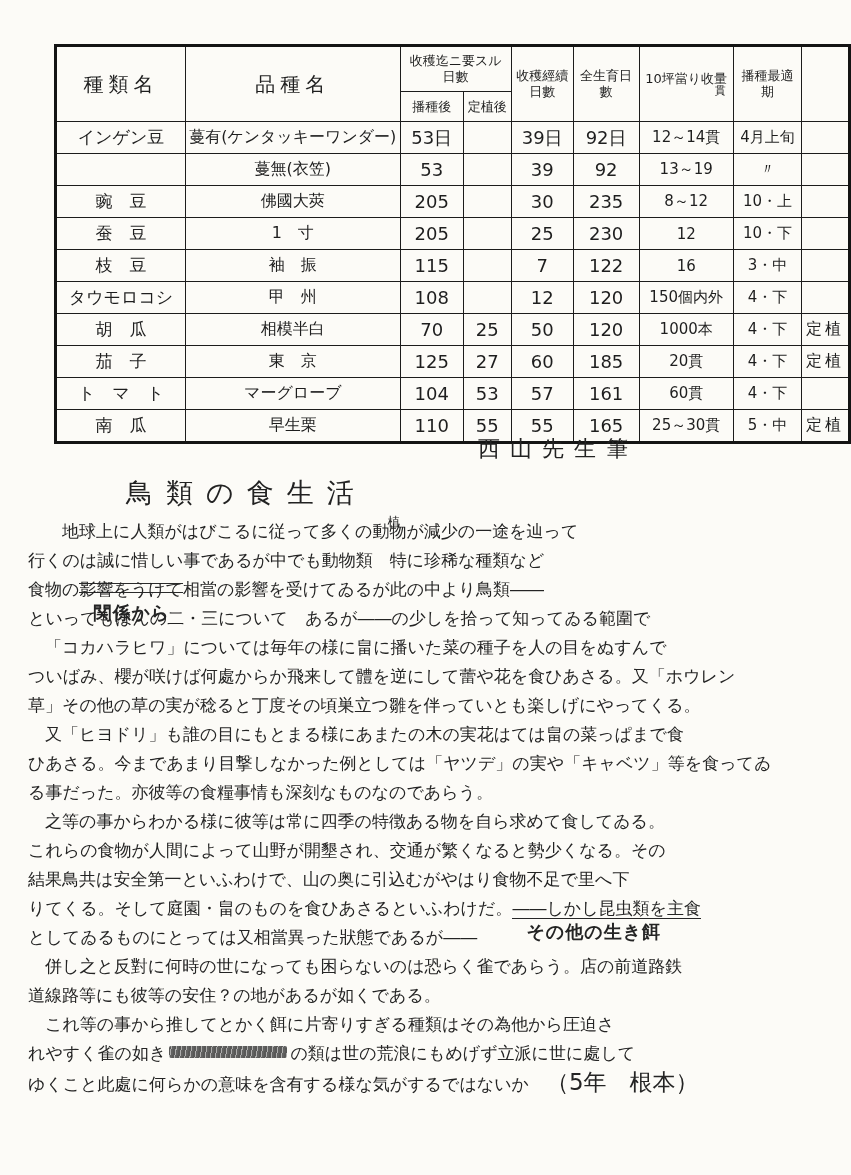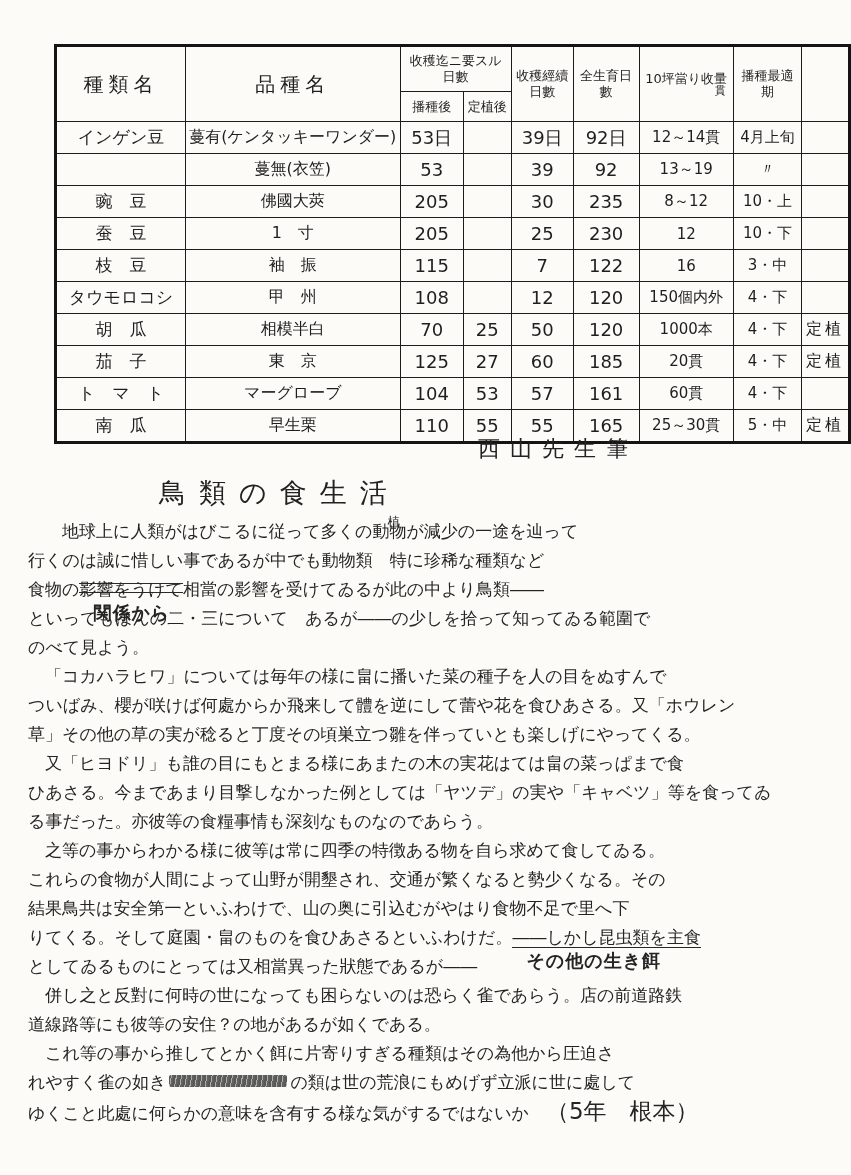--- a/index.html
+++ b/index.html
@@ -18,21 +18,21 @@
   .unit{display:block;font-size:11px;text-align:right;margin:-3px 4px 0 0;}
   .fit{display:inline-block;white-space:nowrap;}
   .c0{font-size:17px;}
   .c1{font-size:16px;}
   .c2,.c3,.c4,.c5{font-size:18px;}
   .c6{font-size:15px;}
   .c7{font-size:15px;}
   .c8{font-size:16px;letter-spacing:3px;}
   
   .byline{position:absolute;left:478px;top:434px;font-size:22px;letter-spacing:10px;}
-  .essay-title{position:absolute;left:126px;top:475px;font-size:27px;letter-spacing:13px;margin-left:33px;}
+  .essay-title{position:absolute;left:126px;top:475px;font-size:27px;letter-spacing:13px;}
   
   .essay{position:absolute;left:28px;top:517px;width:810px;font-size:17px;color:#242424;}
   .line{height:29px;line-height:29px;white-space:nowrap;position:relative;}
   .seg{position:relative;display:inline;}
   .strike{background-image:repeating-linear-gradient(to bottom,
           transparent 0 4px,#2a2a2a 4px 5.5px,transparent 5.5px 9px);text-align:right;}
   .underline{border-bottom:1.7px solid #262626;}
   .bold{font-weight:normal;font-size:23px;}
   .above{position:absolute;top:-14px;left:-2px;font-size:12.5px;letter-spacing:0;}
   .below{position:absolute;top:19px;left:14px;font-size:18px;letter-spacing:1px;font-weight:bold;}
@@ -192,21 +192,20 @@
 
   <div class="byline">西山先生筆</div>
 
   <div class="essay-title">鳥類の食生活</div>
 
   <div class="essay">
       <div class="line"><span class="seg">　　地球上に人類がはびこるに従って多くの動</span><span class="seg">物<span class="above">植</span></span><span class="seg">が減少の一途を辿って</span></div>
       <div class="line"><span class="seg">行くのは誠に惜しい事であるが中でも動物類　特に珍稀な種類など</span></div>
       <div class="line"><span class="seg">食物の</span><span class="seg strike">影響をうけて<span class="below">関係から</span></span><span class="seg">相當の影響を受けてゐるが此の中より鳥類――</span></div>
       <div class="line"><span class="seg">といってもほんの二・三についてゞあるが――の少しを拾って知ってゐる範圍で</span></div>
-      <div class="line"><span class="seg">のべて見よう。</span></div>
       <div class="line"><span class="seg">　「コカハラヒワ」については毎年の様に畠に播いた菜の種子を人の目をぬすんで</span></div>
       <div class="line"><span class="seg">ついばみ、櫻が咲けば何處からか飛来して體を逆にして蕾や花を食ひあさる。又「ホウレン</span></div>
       <div class="line"><span class="seg">草」その他の草の実が稔ると丁度その頃巣立つ雛を伴っていとも楽しげにやってくる。</span></div>
       <div class="line"><span class="seg">　又「ヒヨドリ」も誰の目にもとまる様にあまたの木の実花はては畠の菜っぱまで食</span></div>
       <div class="line"><span class="seg">ひあさる。今まであまり目撃しなかった例としては「ヤツデ」の実や「キャベツ」等を食ってゐ</span></div>
       <div class="line"><span class="seg">る事だった。亦彼等の食糧事情も深刻なものなのであらう。</span></div>
       <div class="line"><span class="seg">　之等の事からわかる様に彼等は常に四季の特徴ある物を自ら求めて食してゐる。</span></div>
       <div class="line"><span class="seg">これらの食物が人間によって山野が開墾され、交通が繁くなると勢少くなる。その</span></div>
       <div class="line"><span class="seg">結果鳥共は安全第一といふわけで、山の奥に引込むがやはり食物不足で里へ下</span></div>
       <div class="line"><span class="seg">りてくる。そして庭園・畠のものを食ひあさるといふわけだ。</span><span class="seg underline">――しかし昆虫類を主食<span class="below">その他の生き餌</span></span></div>

